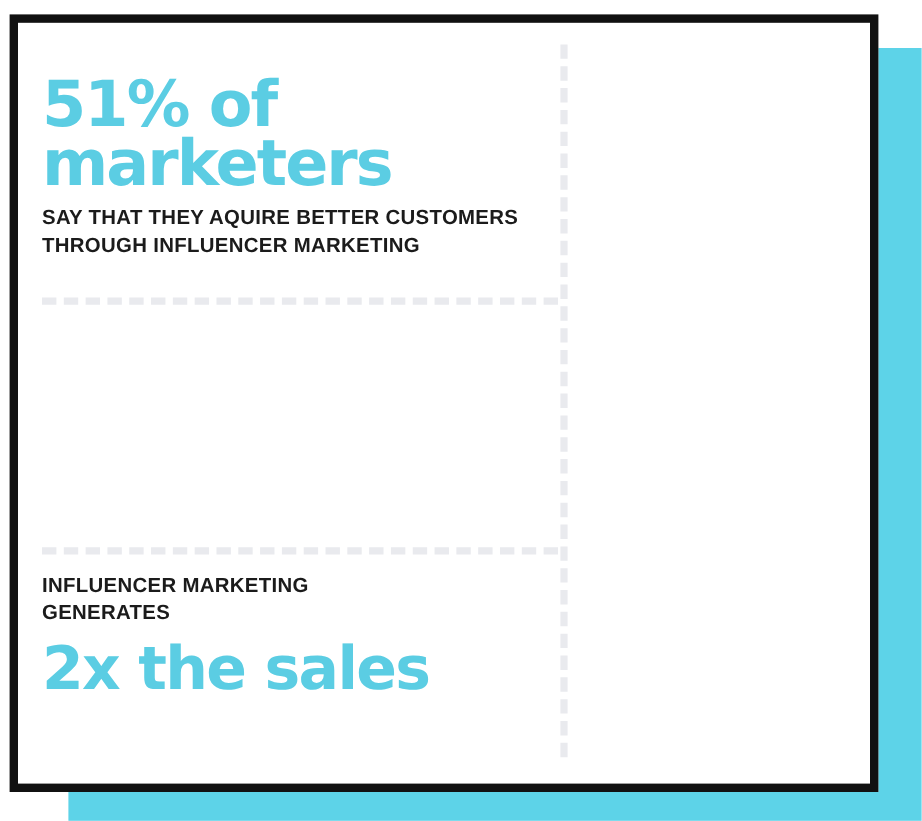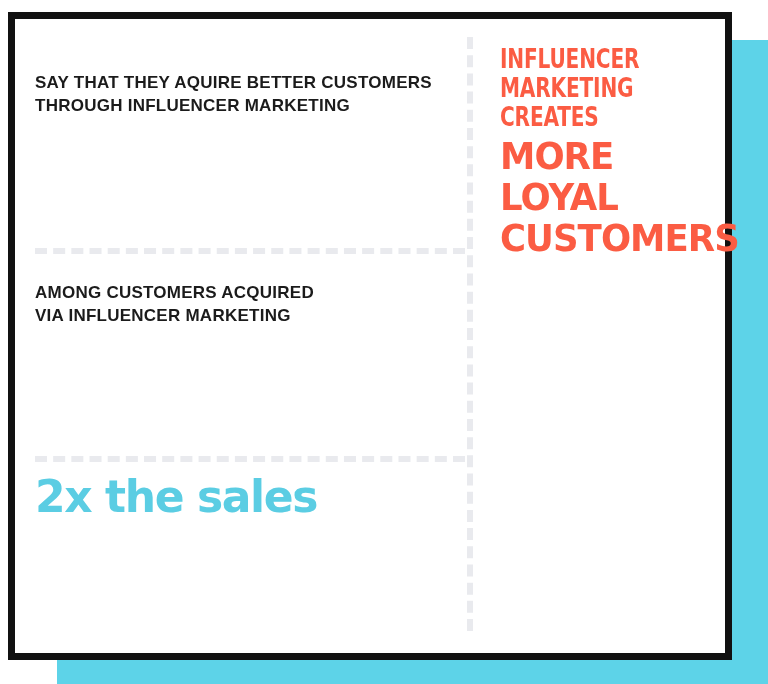--- a/index.html
+++ b/index.html
@@ -87,21 +87,21 @@
     font-family: "DejaVu Sans", sans-serif;
     font-weight: bold;
     font-size: 53px;
     line-height: 0.93;
     letter-spacing: -1.6px;
     margin: 0;
     white-space: pre-line;
   }
 
   #stat-block-3 .stat-headline {
-    font-size: 44px;
+    font-size: 50px;
     letter-spacing: -1.4px;
   }
 
   
   .stat-caption {
     color: #1b1b1b;
     font-family: "Liberation Sans", sans-serif;
     font-weight: bold;
     font-size: 17px;
     line-height: 1.35;
@@ -169,42 +169,37 @@
   <div id="accent-shadow"></div>
 
   <div id="card-frame">
     <div id="card-inner">
 
       <div id="column-divider"></div>
 
       <div id="left-column">
 
         <div class="stat-block" id="stat-block-1">
+          <p class="stat-headline">51% of
+marketers</p>
           <p class="stat-caption">SAY THAT THEY AQUIRE BETTER CUSTOMERS
 THROUGH INFLUENCER MARKETING</p>
         </div>
 
         <div class="stat-block" id="stat-block-2">
-          <p class="stat-caption">AMONG CUSTOMERS ACQUIRED
-VIA INFLUENCER MARKETING</p>
         </div>
 
         <div class="stat-block" id="stat-block-3">
+          <p class="stat-caption stat-caption-lead">INFLUENCER MARKETING
+GENERATES</p>
           <p class="stat-headline">2x the sales</p>
         </div>
 
       </div>
 
       <div class="section-divider" id="section-divider-1"></div>
       <div class="section-divider" id="section-divider-2"></div>
 
-      <div id="right-column">
-        <p class="headline-small">INFLUENCER
-MARKETING
-CREATES</p>
-        <p class="headline-large">MORE LOYAL
-CUSTOMERS</p>
-      </div>
 
     </div>
   </div>
 
 </div>
 
 </body></html>

